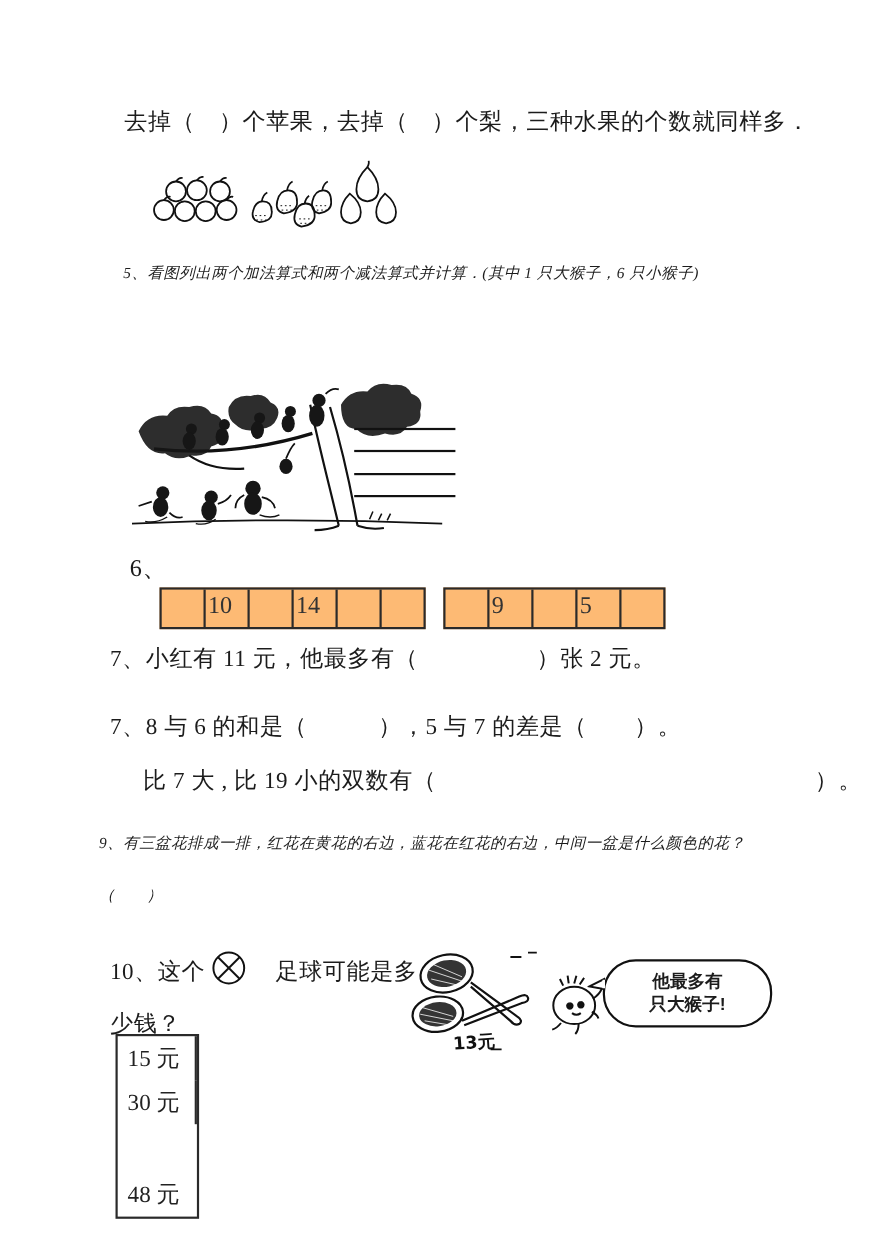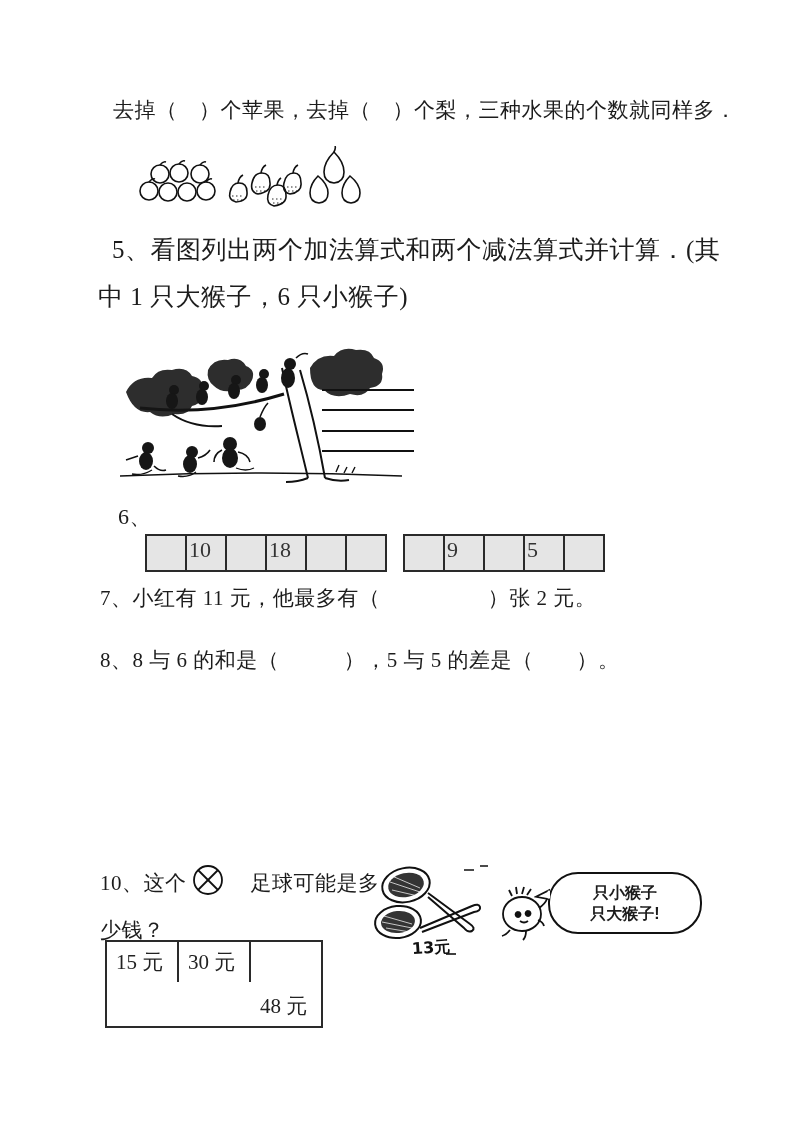--- a/index.html
+++ b/index.html
@@ -3,23 +3,23 @@
 <meta charset="utf-8">
 <style>
   html,body { margin:0; padding:0; background:#e8e8e8; }
   .page {
     position:relative; width:793px; height:1122px; margin:0 auto;
     background:#ffffff; color:#1c1c1c;
     font-family:"Liberation Serif","DejaVu Serif",serif;
     overflow:hidden;
   }
   .txt { position:absolute; font-size:21px; white-space:nowrap; letter-spacing:0.5px;text-align:right; }
-  .block { position:absolute; font-size:25px; line-height:47px; letter-spacing:0.5px; }
+  .block { position:absolute; font-size:14px; line-height:47px; letter-spacing:0.5px;font-style:italic; }
   .answer-line { position:absolute; height:0; border-top:2px solid #111; }
-  .strip { position:absolute; display:flex; border:2px solid #2a2a2a; background:#e5e5e5; }
+  .strip { position:absolute; display:flex; border:2px solid #2a2a2a; background:#fdba74; }
   .strip .cell {
     width:36px; height:33px; border-right:2px solid #2a2a2a;
     font-size:22px; padding:1px 0 0 2px; color:#333;
   }
   .strip .cell:last-child { border-right:none; }
   .price-table { position:absolute; display:flex; border:2px solid #2a2a2a; background:#fff; }
   .price-table .pcell {
     width:61px; height:40px; border-right:2px solid #2a2a2a;
     font-size:21px; display:flex; align-items:center; padding-left:9px; color:#222;
   }
@@ -140,37 +140,39 @@
   <div class="answer-line" style="left:322px; top:409px; width:92px;"></div>
   <div class="answer-line" style="left:322px; top:430px; width:92px;"></div>
   <div class="answer-line" style="left:322px; top:450px; width:92px;"></div>
 
   <div class="txt" style="left:118px; top:502px; font-size:22px;">6、</div>
 
   <div class="strip" style="left:145px; top:534px;">
     <div class="cell"></div>
     <div class="cell">10</div>
     <div class="cell"></div>
-    <div class="cell">18</div>
+    <div class="cell">14</div>
     <div class="cell"></div>
     <div class="cell"></div>
   </div>
 
   <div class="strip" style="left:403px; top:534px;">
     <div class="cell"></div>
     <div class="cell">9</div>
     <div class="cell"></div>
     <div class="cell">5</div>
     <div class="cell"></div>
   </div>
 
   <div class="txt" style="left:100px; top:584px;">7、小红有 11 元，他最多有（　　　　　）张 2 元。</div>
 
-  <div class="txt" style="left:100px; top:646px;">8、8 与 6 的和是（　　　），5 与 5 的差是（　　）。</div>
-
+  <div class="txt" style="left:100px; top:646px;">7、8 与 6 的和是（　　　），5 与 7 的差是（　　）。</div>
+  <div class="txt" style="left:130px; top:695px;">比 7 大 , 比 19 小的双数有（　　　　　　　　　　　　　　　　）。</div>
+
+  <div class="block" style="left:90px; top:744px; width:632px;">9、有三盆花排成一排，红花在黄花的右边，蓝花在红花的右边，中间一盆是什么颜色的花？（　　）</div>
 
   <div class="q10-flow" style="left:100px; top:860px; width:292px;">
     <span>10、这个</span><svg class="ball-icon" width="34" height="34" viewBox="0 0 34 34">
         <g stroke="#111" stroke-width="1.8" fill="none">
           <circle cx="17" cy="17" r="14"></circle>
           <line x1="7" y1="7" x2="27" y2="27"></line>
           <line x1="27" y1="7" x2="7" y2="27"></line>
         </g>
       </svg><span style="display:inline-block; width:22px;"></span><span>足球可能是多少钱？</span>
   </div>
@@ -201,27 +203,27 @@
       <path d="M20,14 l-3,-6 M25,12 l-1,-7 M30,12 l2,-7 M35,13 l4,-6"></path>
       <path d="M47,26 q6,-4 8,-9"></path>
       <path d="M46,38 q5,2 6,6"></path>
       <path d="M18,48 q-4,5 -8,6 M34,49 q0,6 -3,9"></path>
       <path d="M26,30 a2.5,2.5 0 1,0 0.1,0 M36,29 a2.5,2.5 0 1,0 0.1,0" fill="#111"></path>
       <path d="M28,39 q4,3 8,0"></path>
     </g>
   </svg>
 
   <div class="bubble" style="left:548px; top:872px; width:150px; height:58px;">
-    <div>只小猴子</div>
+    <div>他最多有</div>
     <div>只大猴子!</div>
   </div>
   <svg class="bubble-tail" style="left:534px; top:888px;" width="18" height="16" viewBox="0 0 18 16">
     <path d="M18,2 L2,10 L18,13 Z" fill="#fff" stroke="#111" stroke-width="2"></path>
     <path d="M17,3 L17,12" stroke="#fff" stroke-width="3"></path>
   </svg>
 
-  <div class="price-table" style="left:105px; top:940px;">
+  <div class="price-table" style="left:105px; top:940px;flex-direction:column;">
     <div class="pcell">15 元</div>
     <div class="pcell">30 元</div>
     <div class="pcell">48 元</div>
   </div>
 
 </div>
 
 </body></html>

